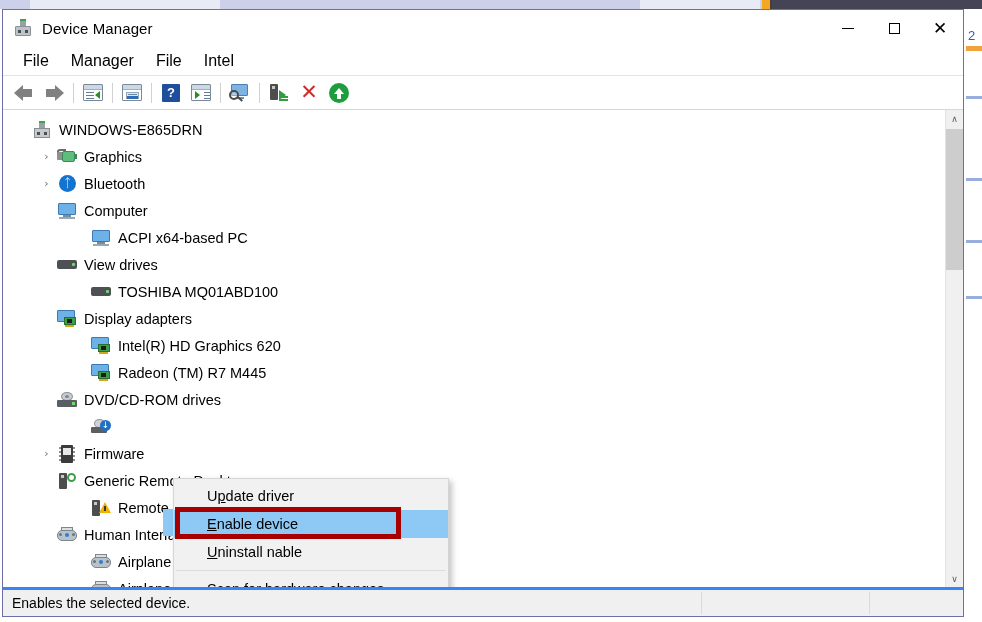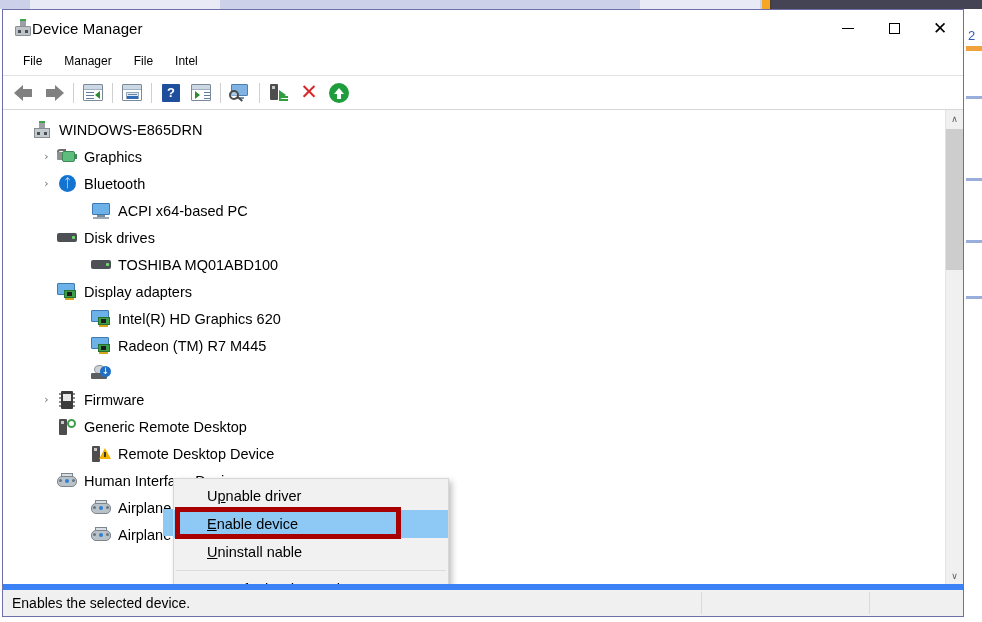--- a/index.html
+++ b/index.html
@@ -132,20 +132,21 @@
     width: 6px; height: 6px;
     background: #9aa0a6;
   }
   .title-icon .plug-top {
     position: absolute;
     left: 6px; top: 0px;
     width: 6px; height: 4px;
     background: #3fa34d;
   }
   #title-text {
+    margin-left: 10px;
     font-size: 15px;
     color: #000000;
     font-family: "Liberation Sans", sans-serif;
     letter-spacing: .1px;
   }
   .win-buttons {
     position: absolute;
     right: 0;
     top: 0;
     height: 36px;
@@ -178,21 +179,21 @@
   #menubar {
     height: 29px;
     flex: 0 0 29px;
     display: flex;
     align-items: center;
     padding-left: 9px;
     background: #ffffff;
     border-bottom: 1px solid #e3e3e3;
   }
   .menu-item {
-    font-size: 12px;
+    font-size: 16px;
     color: #000;
     padding: 3px 11px;
     border-radius: 2px;
   }
 
   
   #toolbar {
     height: 33px;
     flex: 0 0 33px;
     display: flex;
@@ -822,21 +823,21 @@
     box-sizing: border-box;
     z-index: 40;
     pointer-events: none;
   }
 
   
   #statusbar {
     height: 26px;
     flex: 0 0 26px;
     background: #f0f0f0;
-    border-top: 6px solid #3b82f6;
+    border-top: 3px solid #3b82f6;
     display: flex;
     align-items: center;
     position: relative;
   }
   #statusbar .st-text {
     font-size: 14px;
     color: #000;
     padding-left: 9px;
     font-family: "Liberation Sans", sans-serif;
   }
@@ -1007,42 +1008,53 @@
       </div>
 
       <div class="row" style="padding-left:37px;">
         <span class="expander">›</span>
         <span class="ticon">
           <span class="ic-bt">ᛏ</span>
         </span>
         <span class="label">Bluetooth</span>
       </div>
 
-
-      <div class="row" style="padding-left:71px;">
-        <span class="expander empty"></span>
+      <div class="row" style="padding-left:37px;">
+        <span class="expander">ⱟ</span>
         <span class="ticon">
           <span class="ic-mon">
               <i class="screen"></i>
               <i class="stand"></i>
               <i class="foot"></i>
             </span>
         </span>
+        <span class="label">Computer</span>
+      </div>
+
+      <div class="row" style="padding-left:71px;">
+        <span class="expander empty"></span>
+        <span class="ticon">
+          <span class="ic-mon">
+              <i class="screen"></i>
+              <i class="stand"></i>
+              <i class="foot"></i>
+            </span>
+        </span>
         <span class="label">ACPI x64-based PC</span>
       </div>
 
       <div class="row" style="padding-left:37px;">
         <span class="expander">ⱟ</span>
         <span class="ticon">
           <span class="ic-disk">
               <i class="d"></i>
               <i class="led"></i>
             </span>
         </span>
-        <span class="label">Disk drives</span>
+        <span class="label">View drives</span>
       </div>
 
       <div class="row" style="padding-left:71px;">
         <span class="expander empty"></span>
         <span class="ticon">
           <span class="ic-disk">
               <i class="d"></i>
               <i class="led"></i>
             </span>
         </span>
@@ -1081,20 +1093,32 @@
           <span class="ic-gfx">
               <i class="screen"></i>
               <i class="card"></i>
               <i class="chip"></i>
               <i class="pins"></i>
             </span>
         </span>
         <span class="label">Radeon (TM) R7 M445</span>
       </div>
 
+      <div class="row" style="padding-left:37px;">
+        <span class="expander">ⱟ</span>
+        <span class="ticon">
+          <span class="ic-dvd">
+              <i class="disc"></i>
+              <i class="hole"></i>
+              <i class="tray"></i>
+              <i class="led2"></i>
+            </span>
+        </span>
+        <span class="label">DVD/CD-ROM drives</span>
+      </div>
 
       <div class="row selected" style="padding-left:71px;">
         <span class="sel-bg" style="left:69px;width:222px;"></span>
         <span class="expander empty"></span>
         <span class="ticon">
           <span class="ic-dvd-dis">
               <i class="disc"></i>
               <i class="tray"></i>
               <i class="badge">↓</i>
             </span>
@@ -1180,21 +1204,21 @@
         </span>
         <span class="label">Airplane mode switch</span>
       </div>
 
       <div id="enable-highlight"></div>
 
       <div id="ctxmenu">
         <div class="ctx-item">
           <span>U</span>
             <span class="acc">p</span>
-            <span>nable driver</span>
+            <span>date driver</span>
         </div>
         <div class="ctx-item highlighted">
           <span></span>
             <span class="acc">E</span>
             <span>nable device</span>
         </div>
         <div class="ctx-item">
           <span></span>
             <span class="acc">U</span>
             <span>ninstall nable</span>

